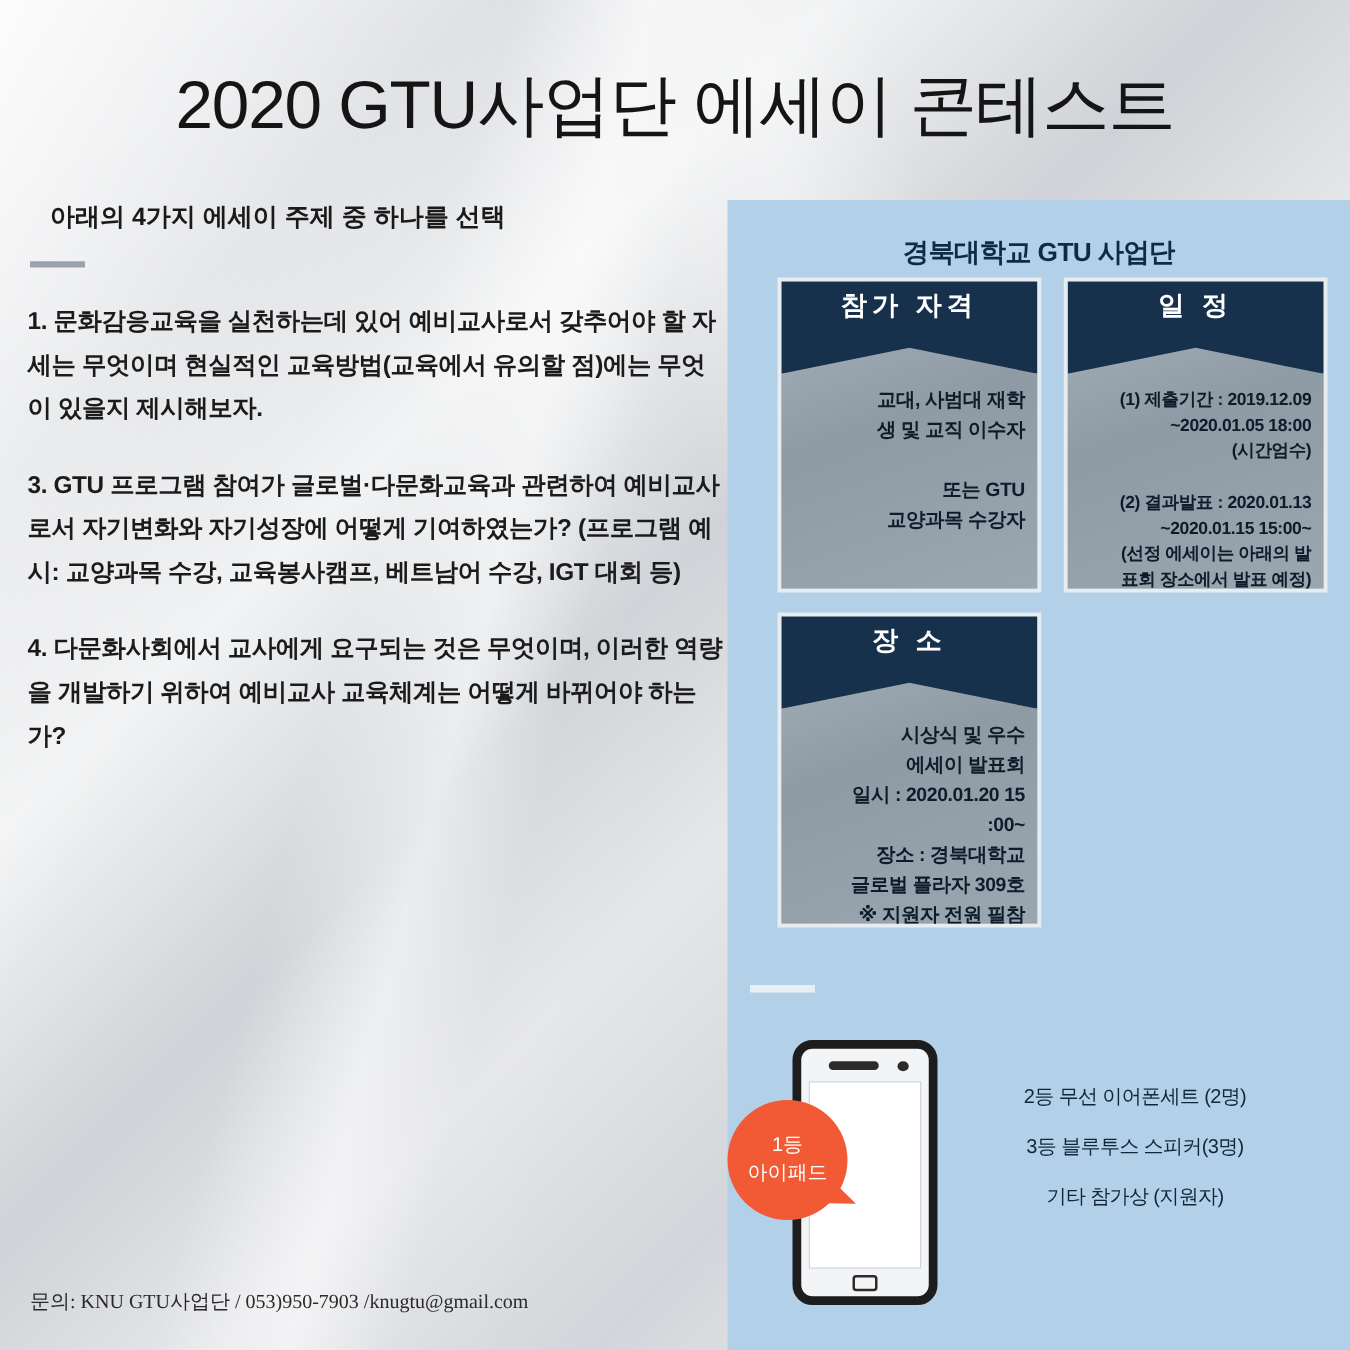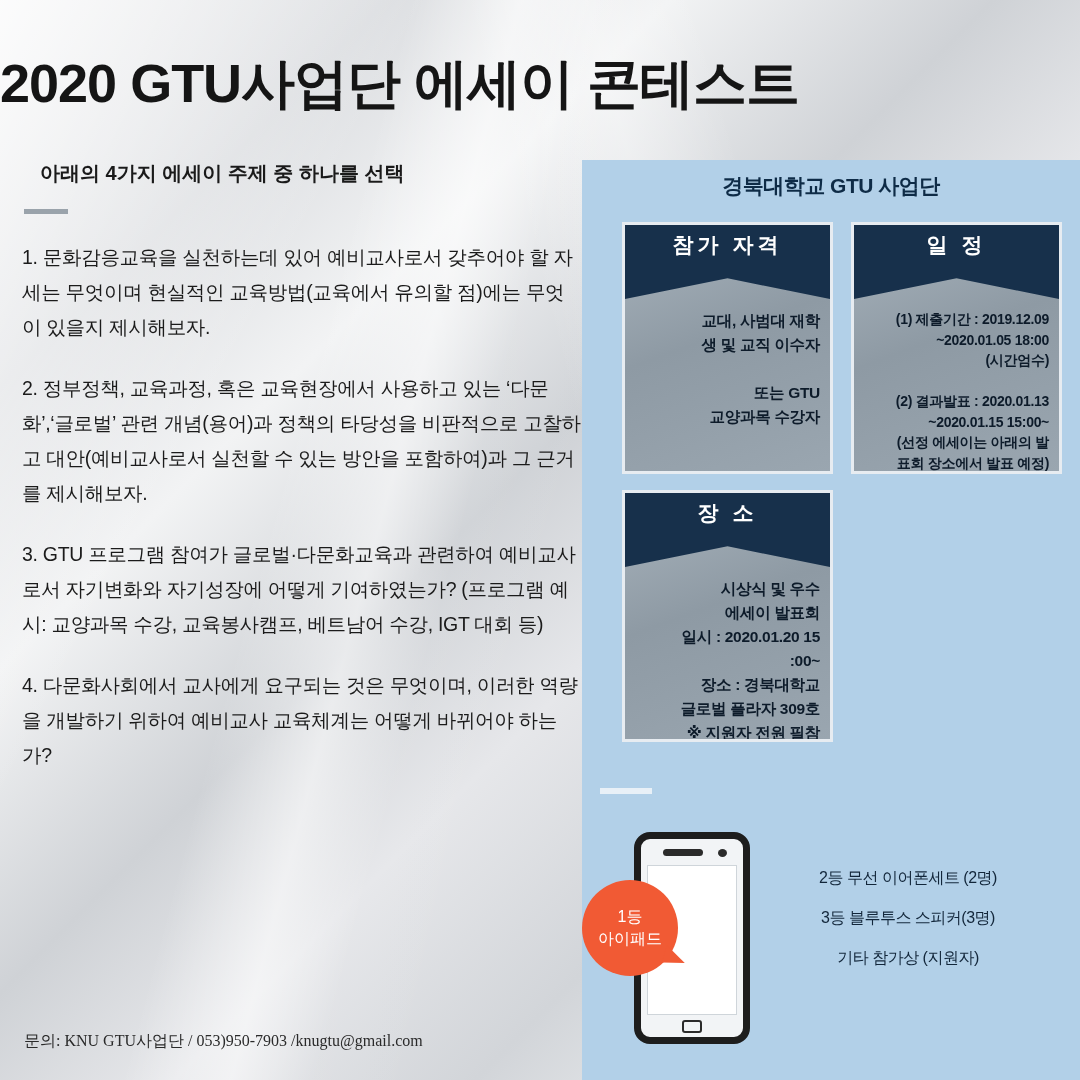--- a/index.html
+++ b/index.html
@@ -23,22 +23,23 @@
     background:
       linear-gradient(105deg, rgba(255,255,255,0) 30%, rgba(255,255,255,0.55) 38%, rgba(255,255,255,0.05) 44%, rgba(255,255,255,0) 52%),
       linear-gradient(75deg, rgba(255,255,255,0) 55%, rgba(255,255,255,0.35) 64%, rgba(255,255,255,0) 72%);
     pointer-events: none;
   }
 
   
   .title {
     position: absolute;
     left: 0; right: 0; top: 48px;
+    text-align: center;
     font-size: 54px;
-    font-weight: bold;
+    font-weight: normal;
     letter-spacing: -1px;
     color: #151515;
     white-space: nowrap;
   }
 
   
   .left {
     position: absolute;
     left: 22px; top: 160px;
     width: 560px;
@@ -47,21 +48,21 @@
     font-size: 20px;
     font-weight: bold;
     color: #1a1a1a;
     margin-left: 18px;
   }
   .rule {
     width: 44px; height: 5px;
     background: #9aa3ab;
     margin: 22px 0 0 2px;
   }
-  .topics { margin-top: 26px; }
+  .topics { margin-top: 26px; font-weight: bold; }
   .topic {
     font-size: 19.5px;
     line-height: 35px;
     color: #1b1b1b;
     margin-bottom: 26px;
     white-space: pre-line;
     letter-spacing: -0.3px;
   }
   .footer-note {
     position: absolute;
@@ -77,21 +78,21 @@
     right: 0; top: 160px;
     width: 498px;
     height: 920px;
     background: #b2d0e8;
   }
   .right-title {
     text-align: center;
     font-size: 21px;
     font-weight: bold;
     color: #0e2b46;
-    padding-top: 12px;
+    padding-top: 28px;
     letter-spacing: -0.5px;
   }
   .cards {
     position: absolute;
     left: 18px; top: 62px;
     width: 462px;
     display: grid;
     grid-template-columns: 1fr 1fr;
     gap: 16px 18px;
     padding-left: 22px;
@@ -222,21 +223,20 @@
 <div class="poster">
   <div class="sheen"></div>
 
   <div class="title">2020 GTU사업단 에세이 콘테스트</div>
 
   <div class="left">
     <div class="lead">아래의 4가지 에세이 주제 중 하나를 선택</div>
     <div class="rule"></div>
     <div class="topics">
       <div class="topic">1. 문화감응교육을 실천하는데 있어 예비교사로서 갖추어야 할 자세는 무엇이며 현실적인 교육방법(교육에서 유의할 점)에는 무엇이 있을지 제시해보자.</div>
-      <div class="topic">2. 정부정책, 교육과정, 혹은 교육현장에서 사용하고 있는 ‘다문화’,‘글로벌’ 관련 개념(용어)과 정책의 타당성을 비판적으로 고찰하고 대안(예비교사로서 실천할 수 있는 방안을 포함하여)과 그 근거를 제시해보자.</div>
       <div class="topic">3.  GTU 프로그램 참여가 글로벌·다문화교육과 관련하여 예비교사로서 자기변화와 자기성장에 어떻게 기여하였는가? (프로그램 예시: 교양과목 수강, 교육봉사캠프, 베트남어 수강, IGT 대회 등)</div>
       <div class="topic">4. 다문화사회에서 교사에게 요구되는 것은 무엇이며, 이러한 역량을 개발하기 위하여 예비교사 교육체계는 어떻게 바뀌어야 하는가?</div>
     </div>
   </div>
 
   <div class="footer-note">문의: KNU GTU사업단 / 053)950-7903 /knugtu@gmail.com</div>
 
   <div class="right">
     <div class="right-title">경북대학교 GTU 사업단</div>
 

